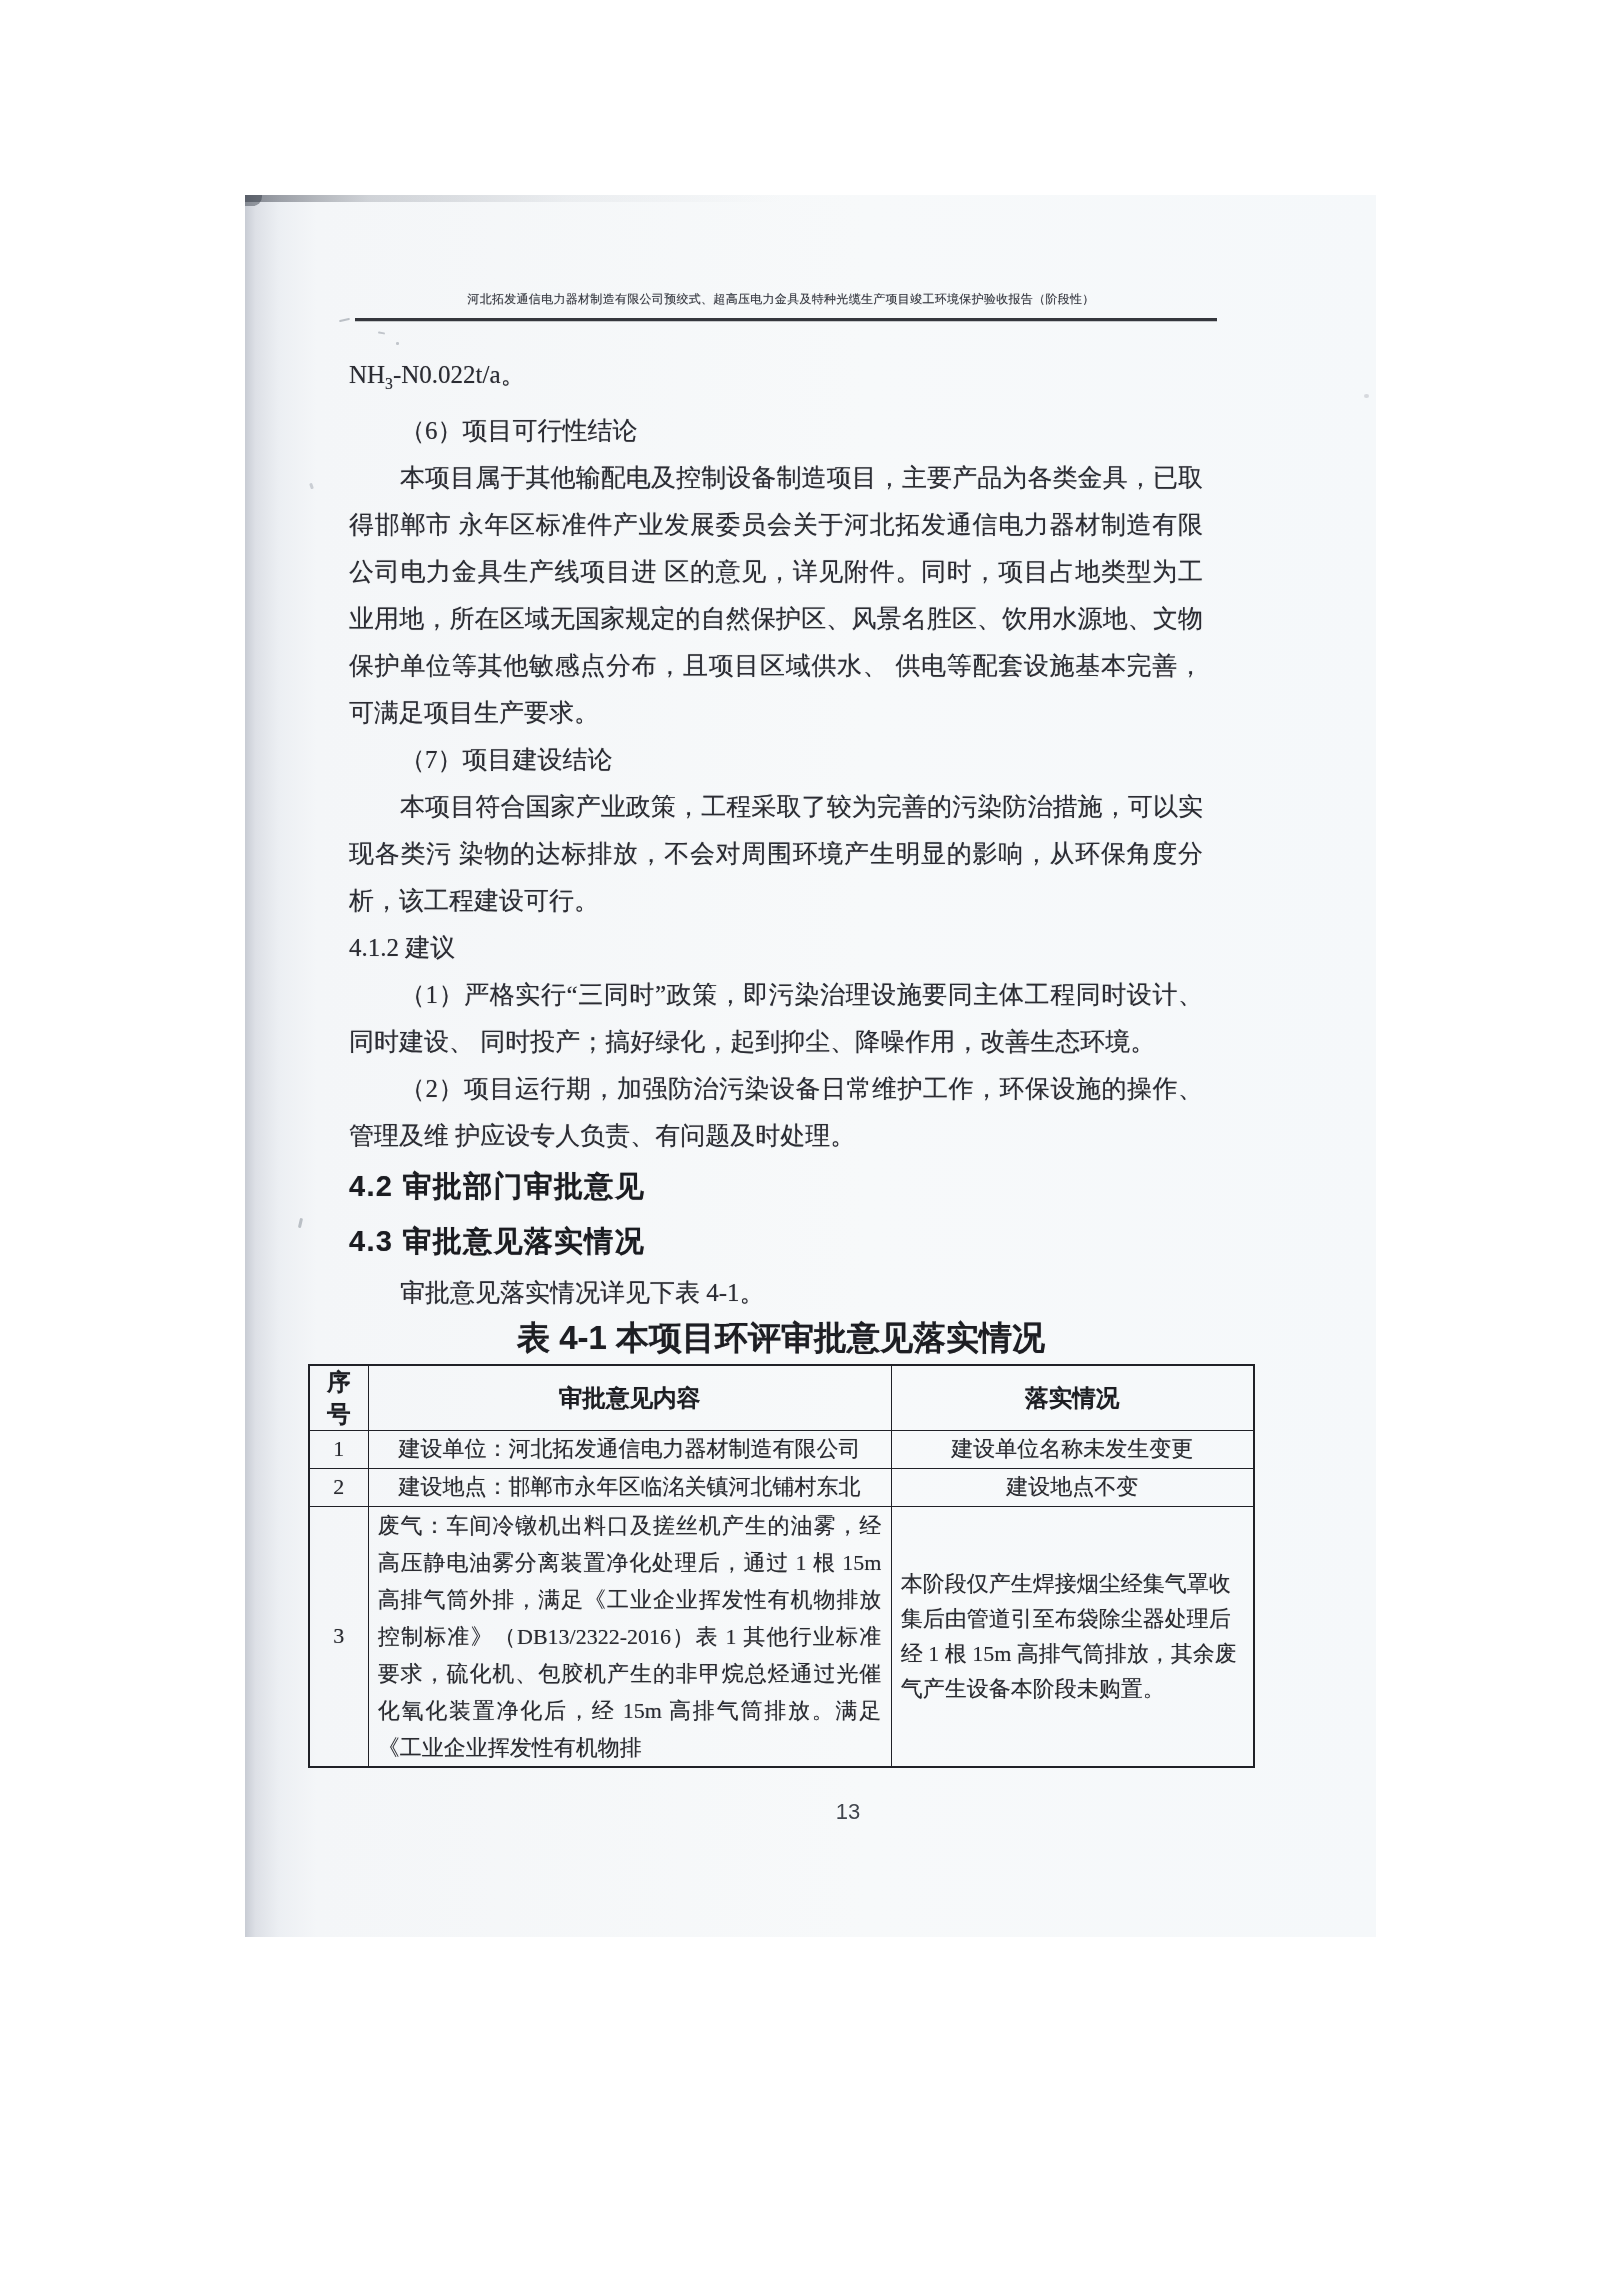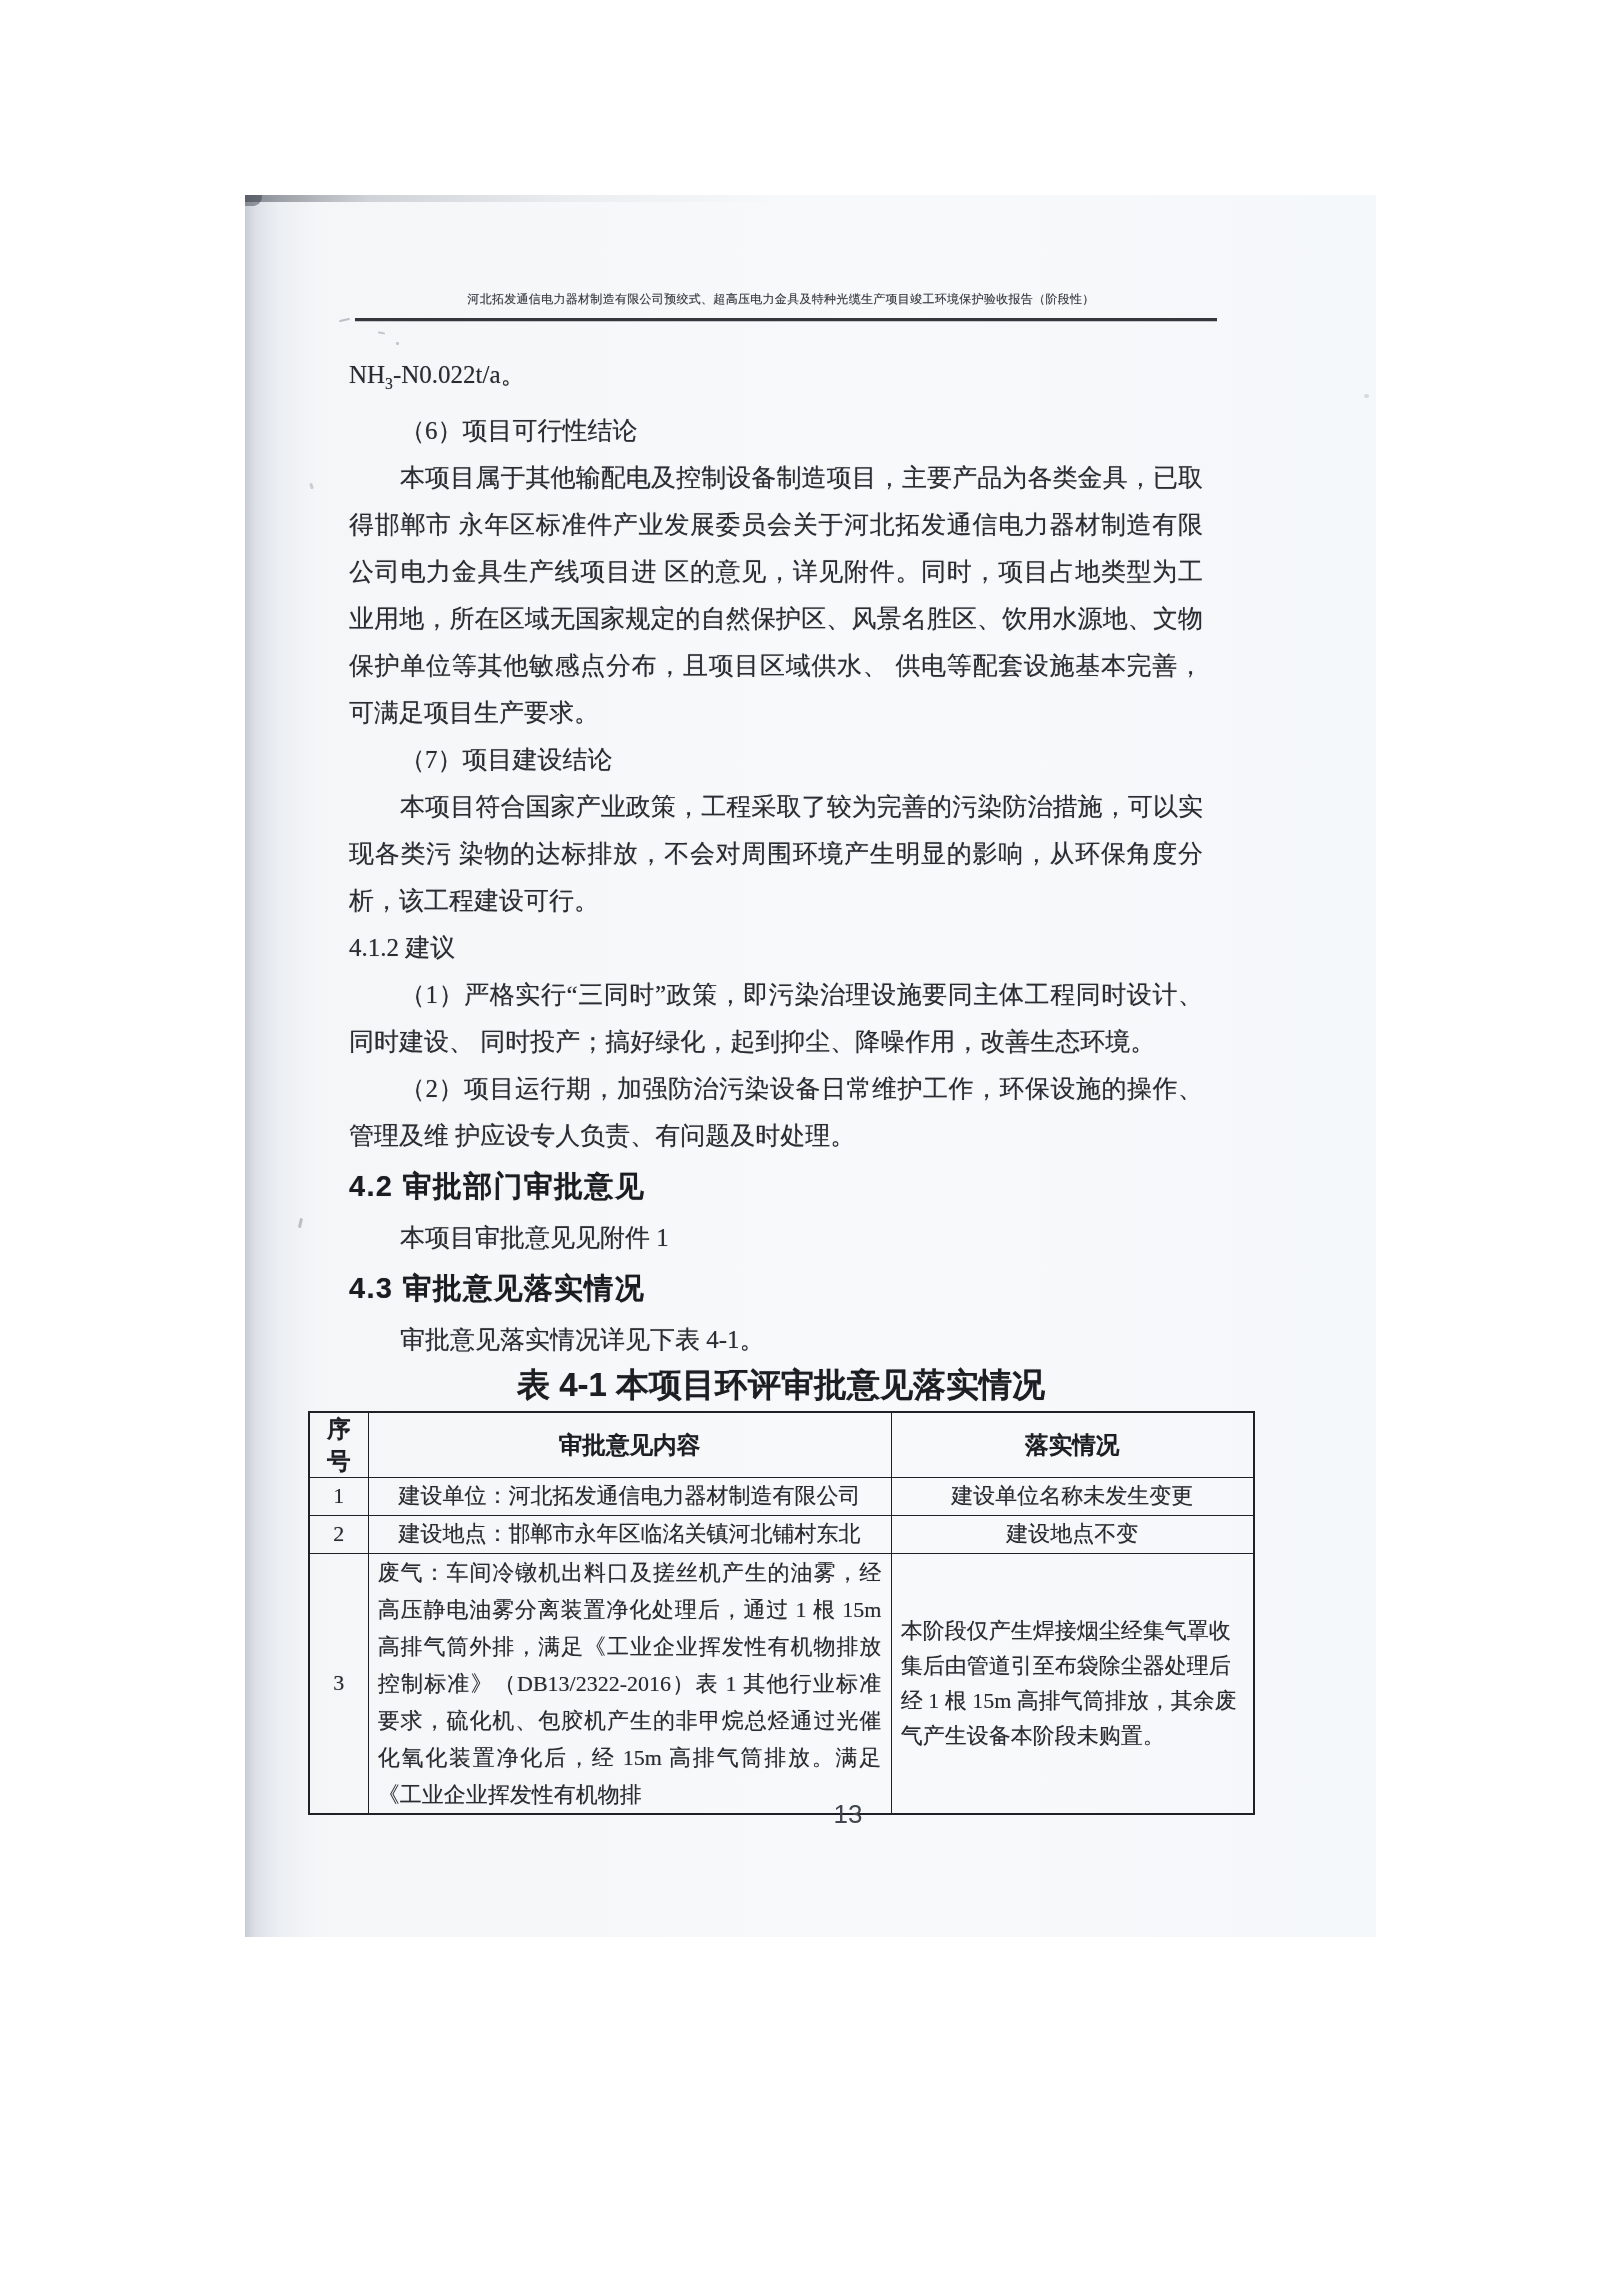--- a/index.html
+++ b/index.html
@@ -32,21 +32,21 @@
        border:2.6px solid #202127;padding-left:16px;}
   table.review th,table.review td{border:1.3px solid #202127;padding:0 9.2px;
        font-size:22px;color:#2a2b31;text-shadow:0 0 0.7px rgba(42,43,49,.5);overflow:hidden;}
   table.review th{height:41px;font-family:"Liberation Sans","DejaVu Sans",sans-serif;
        font-weight:bold;font-size:23.6px;text-align:center;color:#1d1e23;}
   tr.r-short td{height:37px;text-align:center;}
   td.cell-no{text-align:center;}
   td.cell-content-long{padding:7.9px 10.5px;text-align:justify;text-justify:inter-ideograph;line-height:37px;vertical-align:middle;}
   td.cell-status-long{padding:6.5px 7.9px;text-align:left;line-height:35px;vertical-align:middle;font-size:21.6px;}
   .page-number{position:absolute;left:63px;top:1604px;width:1080px;text-align:center;
-       font-family:"Liberation Sans","DejaVu Sans",sans-serif;font-size:26px;color:#42464e;}
+       font-family:"Liberation Sans","DejaVu Sans",sans-serif;font-size:22px;color:#42464e;}
   .speck{position:absolute;background:#8d939d;border-radius:1.3px;}
   .sp1{left:94px;top:124px;width:11px;height:2px;transform:rotate(-14deg);opacity:.55;}
   .sp2{left:133px;top:137px;width:7.2px;height:2px;transform:rotate(9deg);opacity:.5;}
   .sp3{left:151px;top:147px;width:2.6px;height:2.6px;border-radius:50%;opacity:.5;}
   .sp4{left:54px;top:1023px;width:2.6px;height:9.8px;transform:rotate(13deg);opacity:.55;}
   .sp5{left:1119px;top:199px;width:4.6px;height:3.9px;border-radius:50%;opacity:.3;}
   .sp6{left:65px;top:288px;width:3.3px;height:5.9px;transform:rotate(-20deg);opacity:.4;}
 </style>
 </head>
 <body>
@@ -63,21 +63,20 @@
 
       <p class="para indent">（6）项目可行性结论</p>
       <p class="para indent just">本项目属于其他输配电及控制设备制造项目，主要产品为各类金具，已取得邯郸市 永年区标准件产业发展委员会关于河北拓发通信电力器材制造有限公司电力金具生产线项目进 区的意见，详见附件。同时，项目占地类型为工业用地，所在区域无国家规定的自然保护区、风景名胜区、饮用水源地、文物保护单位等其他敏感点分布，且项目区域供水、 供电等配套设施基本完善，可满足项目生产要求。</p>
       <p class="para indent">（7）项目建设结论</p>
       <p class="para indent just">本项目符合国家产业政策，工程采取了较为完善的污染防治措施，可以实现各类污 染物的达标排放，不会对周围环境产生明显的影响，从环保角度分析，该工程建设可行。</p>
       <p class="para">4.1.2 建议</p>
       <p class="para indent just">（1）严格实行“三同时”政策，即污染治理设施要同主体工程同时设计、同时建设、 同时投产；搞好绿化，起到抑尘、降噪作用，改善生态环境。</p>
       <p class="para indent just">（2）项目运行期，加强防治污染设备日常维护工作，环保设施的操作、管理及维 护应设专人负责、有问题及时处理。</p>
 
       <h2 class="sec">4.2  审批部门审批意见</h2>
-      <p class="para indent">本项目审批意见见附件 1</p>
 
       <h2 class="sec">4.3  审批意见落实情况</h2>
       <p class="para indent">审批意见落实情况详见下表 4-1。</p>
 
       <div class="tbl-title">表 4-1 本项目环评审批意见落实情况</div>
 
       <table class="review">
         <colgroup>
           <col style="width:59px">
           <col style="width:523px">

